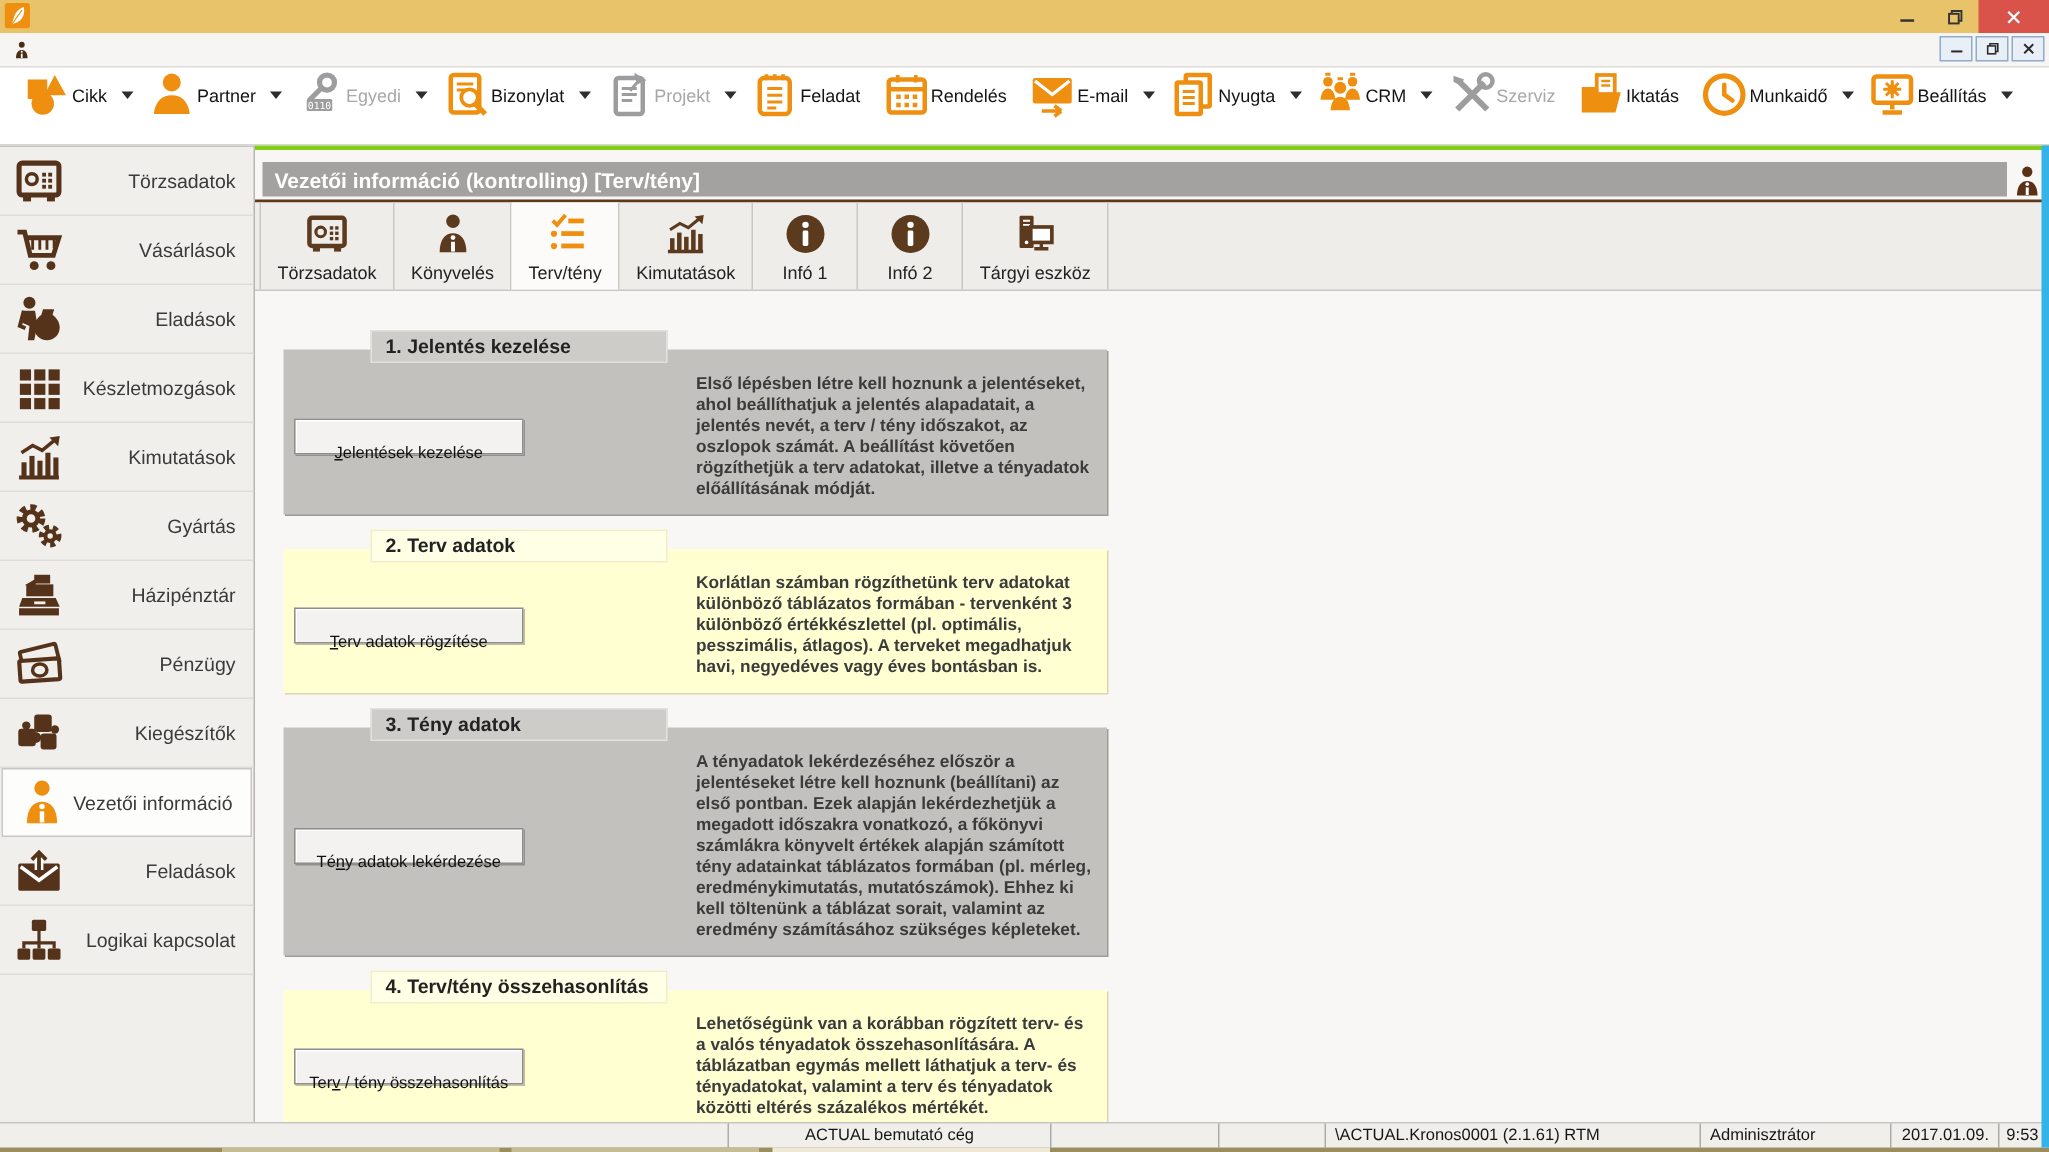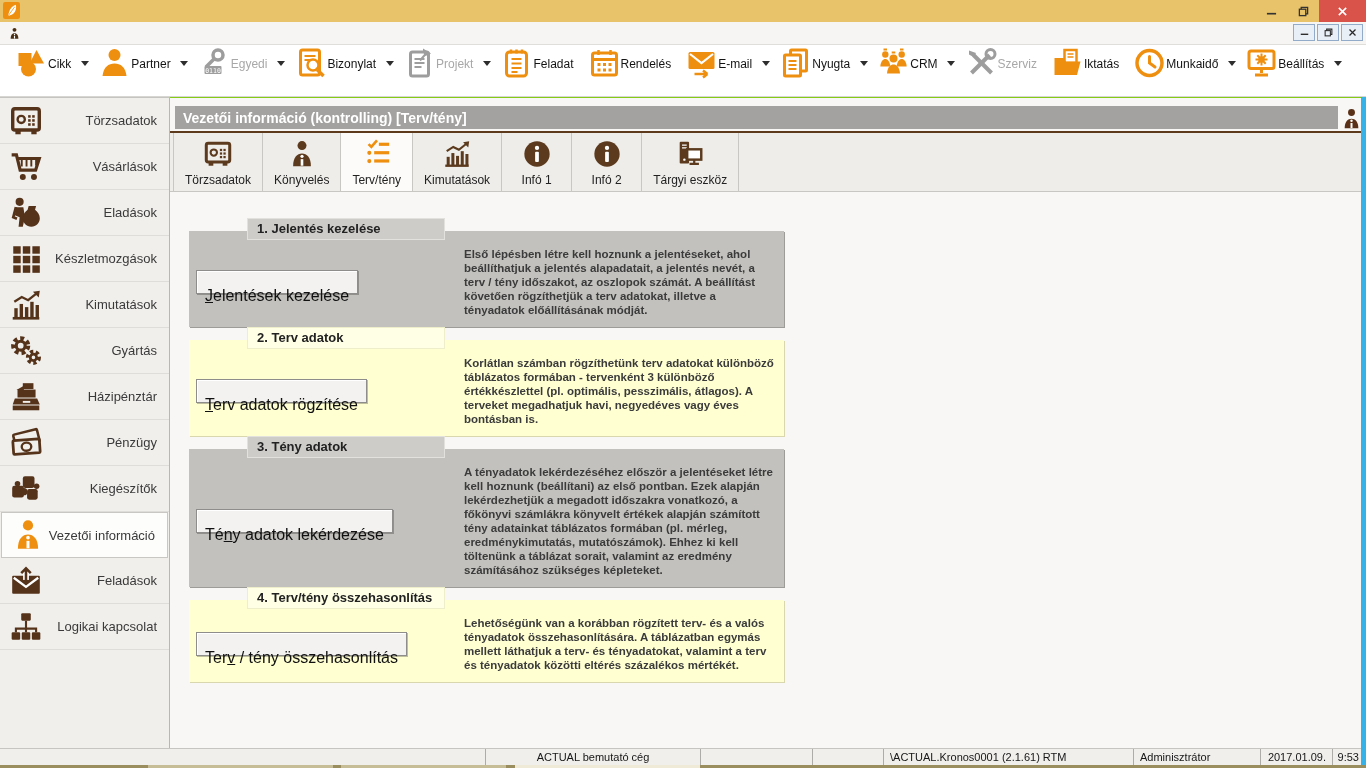--- a/index.html
+++ b/index.html
@@ -47,43 +47,43 @@
   
   .main{display:flex;height:651px;}
 
   .sidebar{width:170px;background:#f1efec;border-top:1px solid #c6c4c0;border-right:1px solid #b9b7b3;display:flex;flex-direction:column;}
   .sb-item{height:46px;display:flex;align-items:center;padding:0 12px 0 9px;border-bottom:1px solid #dfdd d9;border-bottom:1px solid #dfddd9;cursor:default;}
   .sb-item .icon{width:34px;height:34px;color:var(--icon-brown,#54331a);flex:none;}
   .sb-item .sb-label{flex:1;text-align:right;font-size:13px;color:#3a3a3a;white-space:nowrap;}
   .sb-item.selected{background:#fdfdfc;border:1px solid #c9c7c3;margin:0 1px;}
   .sb-item.selected .icon{color:var(--accent-orange,#ef8f10);}
 
-  .content{flex:1;background:#f8f7f5;border-top:1px solid #84cc16;position:relative;overflow:hidden;}
+  .content{flex:1;background:#f8f7f5;border-top:3px solid #84cc16;position:relative;overflow:hidden;}
   .content-header{margin:8px 28px 0 5px;height:23px;background:var(--header-gray,#a3a2a0);color:#fff;font-weight:bold;font-size:14px;display:flex;align-items:center;padding-left:8px;white-space:nowrap;}
   .header-person{position:absolute;top:7px;right:3px;width:23px;height:28px;color:#5a3016;cursor:default;}
   .header-rule{height:2px;background:#5e3a1c;margin-top:2px;}
 
   .tabstrip{display:flex;background:#efede9;border-bottom:1px solid #c9c7c3;height:59px;padding-left:3px;align-items:stretch;}
   .tab{display:flex;flex-direction:column;align-items:center;justify-content:flex-end;padding:5px 11px 4px;border-right:1px solid #c9c7c3;min-width:70px;font-size:12px;color:#222;cursor:default;white-space:nowrap;}
   .tab:first-child{border-left:1px solid #c9c7c3;}
   .tab .icon{width:30px;height:30px;color:#5b3a1d;margin-bottom:4px;}
-  .tab.selected{background:#fcfbf9;justify-content:space-between;}
+  .tab.selected{background:#fcfbf9;}
   .tab.selected .icon{color:var(--accent-orange,#ef8f10);}
 
   
   .sections{padding:26px 0 0 19px;}
-  .section{width:595px;position:relative;}
+  .section{width:549px;margin-bottom:10px;position:relative;}
   .sec-label{position:relative;z-index:2;display:inline-block;margin-left:58px;min-width:198px;padding:2px 9px 3px;font-weight:bold;font-size:13px;color:#222;}
   .section.gray .sec-label{background:#cdccc8;border:1px solid #e2e1de;}
   .section.yellow .sec-label{background:#ffffe6;border:1px solid #efeecb;}
   .sec-body{margin-top:-9px;display:flex;min-height:74px;padding:15px 8px 10px 7px;}
   .section.gray .sec-body{background:var(--panel-gray,#c2c1bd);box-shadow:1px 1px 0 #9d9c98;}
   .section.yellow .sec-body{background:var(--panel-yellow,#ffffd2);box-shadow:1px 1px 0 #d8d7ae;}
   .sec-btn-wrap{width:268px;flex:none;display:flex;align-items:center;}
-  .sec-btn{min-width:153px;height:24px;background:#f3f2f0;border:1px solid #8e8d8b;box-shadow:inset 1px 1px 0 #ffffff,1px 1px 0 rgba(0,0,0,.25);font-size:16px;color:#111;font-family:inherit;padding:16px 8px 3px;cursor:default;}
+  .sec-btn{min-width:153px;height:24px;background:#f3f2f0;border:1px solid #8e8d8b;box-shadow:inset 1px 1px 0 #ffffff,1px 1px 0 rgba(0,0,0,.25);font-size:11px;color:#111;font-family:inherit;padding:16px 8px 3px;cursor:default;}
   .sec-text{width:316px;font-size:11.5px;line-height:14px;color:#3b3b3b;padding-top:1px;font-weight:bold;}
 
   
   .statusbar{height:17px;background:#f0efec;border-top:1px solid #c7c5c1;display:flex;font-size:11px;color:#161616;align-items:stretch;}
   .sb-cell{border-right:1px solid #aeaca8;display:flex;align-items:center;padding:0 6px;white-space:nowrap;overflow:hidden;flex:none;}
   .sb-cell:last-child{border-right:none;}
   .sb-cell.c0{width:486px;}
   .sb-cell.c1{width:215px;justify-content:center;}
   .sb-cell.c2{width:112px;}
   .sb-cell.c3{width:71px;}

